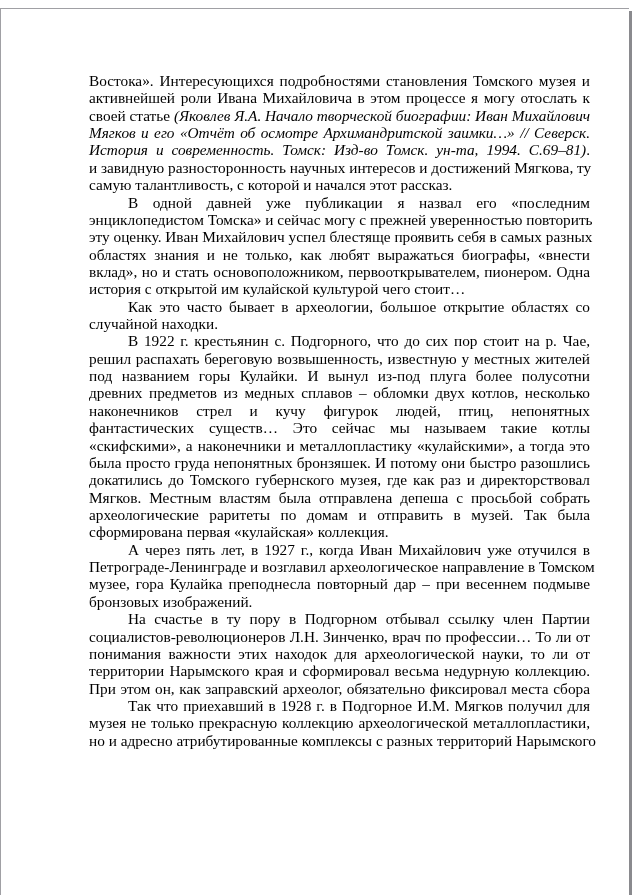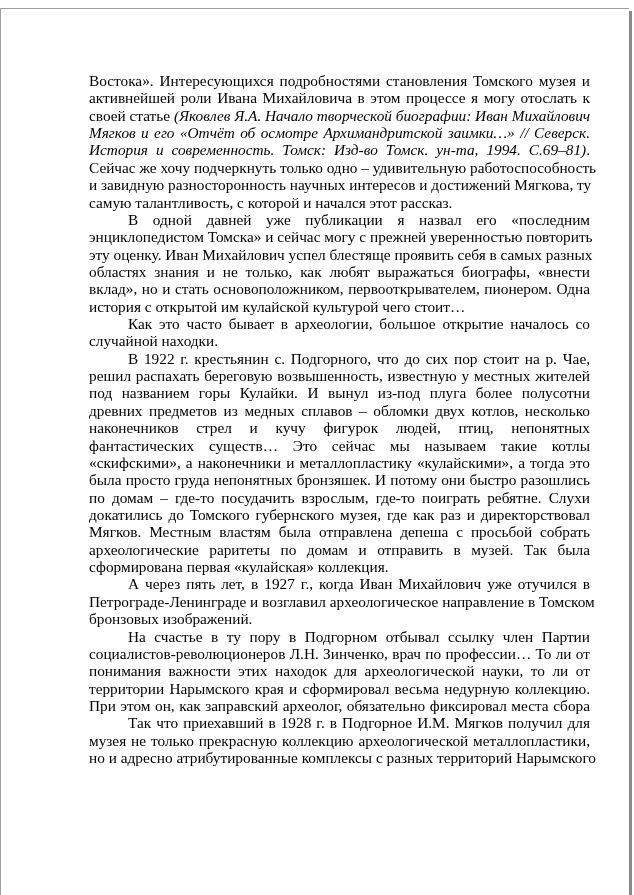--- a/index.html
+++ b/index.html
@@ -38,54 +38,53 @@
 <body>
 
 <div class="page">
   <div class="text" id="doc-text">
       <div>
         <span class="line"><span>Востока». Интересующихся подробностями становления Томского музея и</span></span>
         <span class="line"><span>активнейшей роли Ивана Михайловича в этом процессе я могу отослать к</span></span>
         <span class="line"><span>своей статье </span><span class="it">(Яковлев Я.А. Начало творческой биографии: Иван Михайлович</span></span>
         <span class="line"><span class="it">Мягков и его «Отчёт об осмотре Архимандритской заимки…» // Северск.</span></span>
         <span class="line"><span class="it">История и современность. Томск: Изд-во Томск. ун-та, 1994. С.69–81)</span><span>.</span></span>
-        <span class="line"><span>Сейчас же хочу подчеркнуть только одно – удивительную работоспособность</span></span>
         <span class="line"><span>и завидную разносторонность научных интересов и достижений Мягкова, ту</span></span>
         <span class="line last"><span>самую талантливость, с которой и начался этот рассказ.</span></span>
       </div>
       <div>
         <span class="line indent"><span>В одной давней уже публикации я назвал его «последним</span></span>
         <span class="line"><span>энциклопедистом Томска» и сейчас могу с прежней уверенностью повторить</span></span>
         <span class="line"><span>эту оценку. Иван Михайлович успел блестяще проявить себя в самых разных</span></span>
         <span class="line"><span>областях знания и не только, как любят выражаться биографы, «внести</span></span>
         <span class="line"><span>вклад», но и стать основоположником, первооткрывателем, пионером. Одна</span></span>
         <span class="line last"><span>история с открытой им кулайской культурой чего стоит…</span></span>
       </div>
       <div>
-        <span class="line indent"><span>Как это часто бывает в археологии, большое открытие началось со</span></span>
+        <span class="line indent"><span>Как это часто бывает в археологии, большое открытие областях со</span></span>
         <span class="line last"><span>случайной находки.</span></span>
       </div>
       <div>
         <span class="line indent"><span>В 1922 г. крестьянин с. Подгорного, что до сих пор стоит на р. Чае,</span></span>
         <span class="line"><span>решил распахать береговую возвышенность, известную у местных жителей</span></span>
         <span class="line"><span>под названием горы Кулайки. И вынул из-под плуга более полусотни</span></span>
         <span class="line"><span>древних предметов из медных сплавов – обломки двух котлов, несколько</span></span>
         <span class="line"><span>наконечников стрел и кучу фигурок людей, птиц, непонятных</span></span>
         <span class="line"><span>фантастических существ… Это сейчас мы называем такие котлы</span></span>
         <span class="line"><span>«скифскими», а наконечники и металлопластику «кулайскими», а тогда это</span></span>
         <span class="line"><span>была просто груда непонятных бронзяшек. И потому они быстро разошлись</span></span>
-        <span class="line"><span>по домам – где-то посудачить взрослым, где-то поиграть ребятне. Слухи</span></span>
         <span class="line"><span>докатились до Томского губернского музея, где как раз и директорствовал</span></span>
         <span class="line"><span>Мягков. Местным властям была отправлена депеша с просьбой собрать</span></span>
         <span class="line"><span>археологические раритеты по домам и отправить в музей. Так была</span></span>
         <span class="line last"><span>сформирована первая «кулайская» коллекция.</span></span>
       </div>
       <div>
         <span class="line indent"><span>А через пять лет, в 1927 г., когда Иван Михайлович уже отучился в</span></span>
         <span class="line"><span>Петрограде-Ленинграде и возглавил археологическое направление в Томском</span></span>
+        <span class="line"><span>музее, гора Кулайка преподнесла повторный дар – при весеннем подмыве</span></span>
         <span class="line last"><span>бронзовых изображений.</span></span>
       </div>
       <div>
         <span class="line indent"><span>На счастье в ту пору в Подгорном отбывал ссылку член Партии</span></span>
         <span class="line"><span>социалистов-революционеров Л.Н. Зинченко, врач по профессии… То ли от</span></span>
         <span class="line"><span>понимания важности этих находок для археологической науки, то ли от</span></span>
         <span class="line"><span>территории Нарымского края и сформировал весьма недурную коллекцию.</span></span>
         <span class="line"><span>При этом он, как заправский археолог, обязательно фиксировал места сбора</span></span>
       </div>
       <div>

